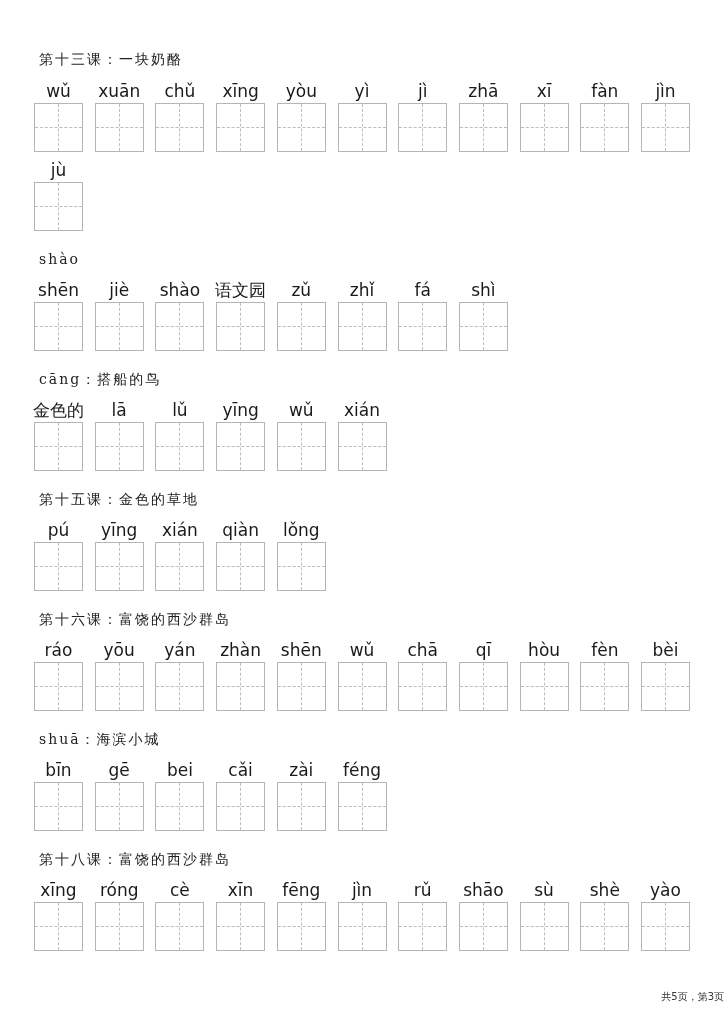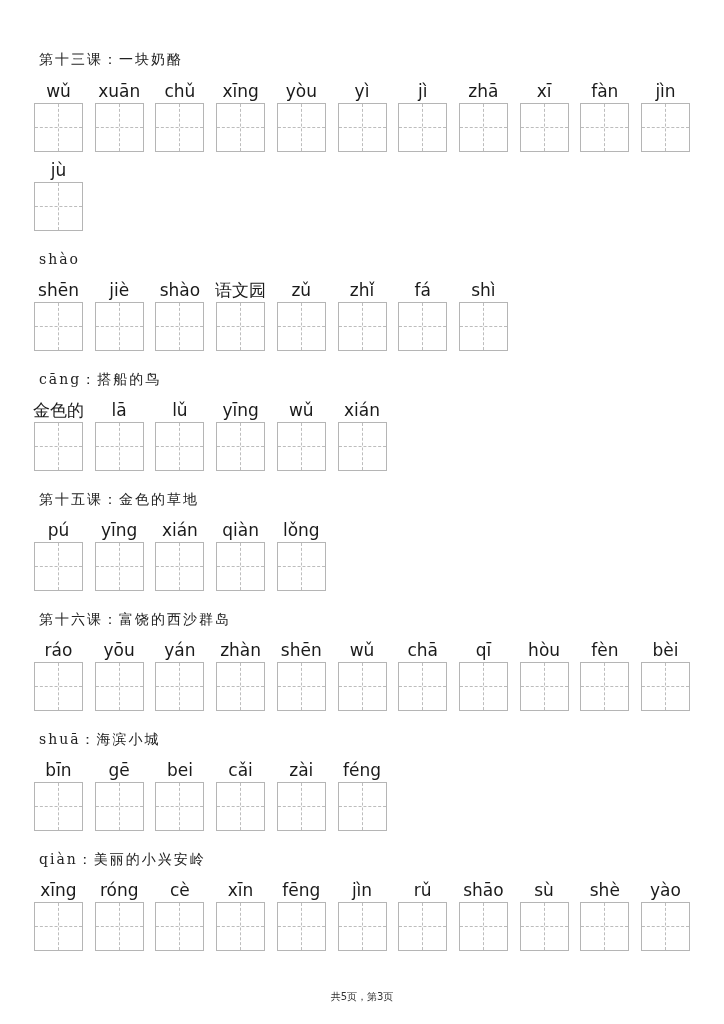--- a/index.html
+++ b/index.html
@@ -12,21 +12,21 @@
   .row { position: absolute; left: 34px; width: 670px; }
   .cell { position: absolute; width: 49px; }
   .pinyin { position: absolute; left: -8px; width: 65px; text-align: center; top: 0;
             font-family: "DejaVu Sans", sans-serif; font-size: 17px; line-height: 20px; color: #1a1a1a; }
   .box { position: absolute; left: 0; top: 22px; width: 47px; height: 47px;
          border: 1px solid #b5b5b5; background: #fff; }
   .box .v { position: absolute; left: 23px; top: 0; height: 47px; width: 0;
             border-left: 1px dashed #bdbdbd; }
   .box .h { position: absolute; top: 23px; left: 0; width: 47px; height: 0;
             border-top: 1px dashed #bdbdbd; }
-  .footer { position: absolute; top: 990px; left: 0; width: 724px; text-align: center;
+  .footer { position: absolute; top: 990px; left: 0; width: 724px; text-align: right;
             font-size: 10px; color: #333; font-family: "DejaVu Sans", sans-serif; }
 </style>
 </head>
 <body>
 
 <div class="page">
 
   <div class="lesson" style="top:50px;">
     <div class="lesson-title">第十三课：一块奶酪</div>
     <div class="row" style="top:31px;">
@@ -395,21 +395,21 @@
           <div class="pinyin">féng</div>
           <div class="box">
             <div class="v"></div>
             <div class="h"></div>
           </div>
         </div>
       </div>
   </div>
 
   <div class="lesson" style="top:850px;">
-    <div class="lesson-title">qiàn：美丽的小兴安岭</div>
+    <div class="lesson-title">第十八课：富饶的西沙群岛</div>
     <div class="row" style="top:30px;">
         <div class="cell" style="left: 0px;">
           <div class="pinyin">xīng</div>
           <div class="box">
             <div class="v"></div>
             <div class="h"></div>
           </div>
         </div>
         <div class="cell" style="left: 60.7px;">
           <div class="pinyin">róng</div>

